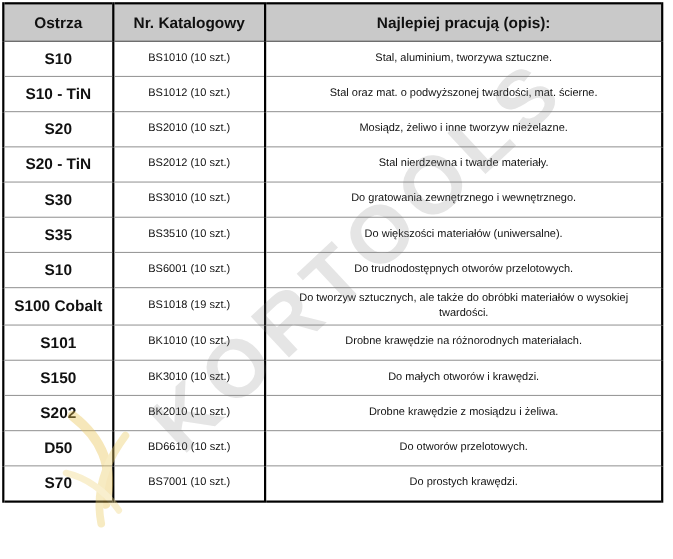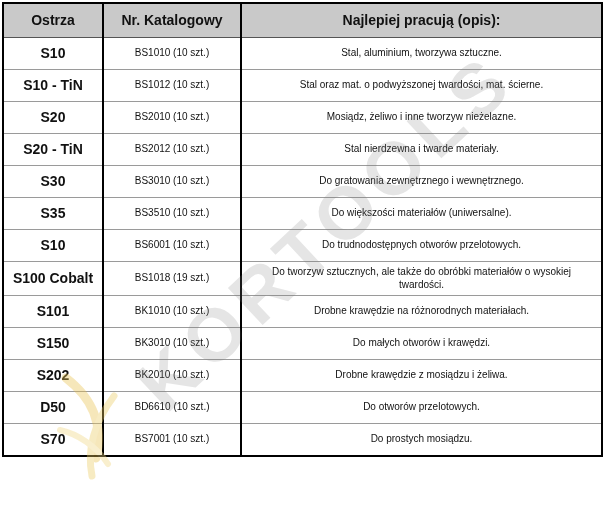--- a/index.html
+++ b/index.html
@@ -137,21 +137,21 @@
           <td>Drobne krawędzie z mosiądzu i żeliwa.</td>
         </tr>
         <tr>
           <td class="blade">D50</td>
           <td>BD6610 (10 szt.)</td>
           <td>Do otworów przelotowych.</td>
         </tr>
         <tr>
           <td class="blade">S70</td>
           <td>BS7001 (10 szt.)</td>
-          <td>Do prostych mosiądzu.</td>
+          <td>Do prostych krawędzi.</td>
         </tr>
       </tbody>
   </table>
 
   <div class="watermark">KORTOOLS</div>
 
   <svg class="wm-logo" viewBox="0 0 84 118">
     <path d="M14 10 C 40 30, 52 55, 44 90" fill="none" stroke="#e9c14d" stroke-width="9" stroke-linecap="round"></path>
     <path d="M62 28 C 44 52, 34 78, 40 108" fill="none" stroke="#eccb62" stroke-width="7" stroke-linecap="round"></path>
     <path d="M8 62 C 26 66, 44 78, 56 96" fill="none" stroke="#f0d781" stroke-width="6" stroke-linecap="round"></path>

